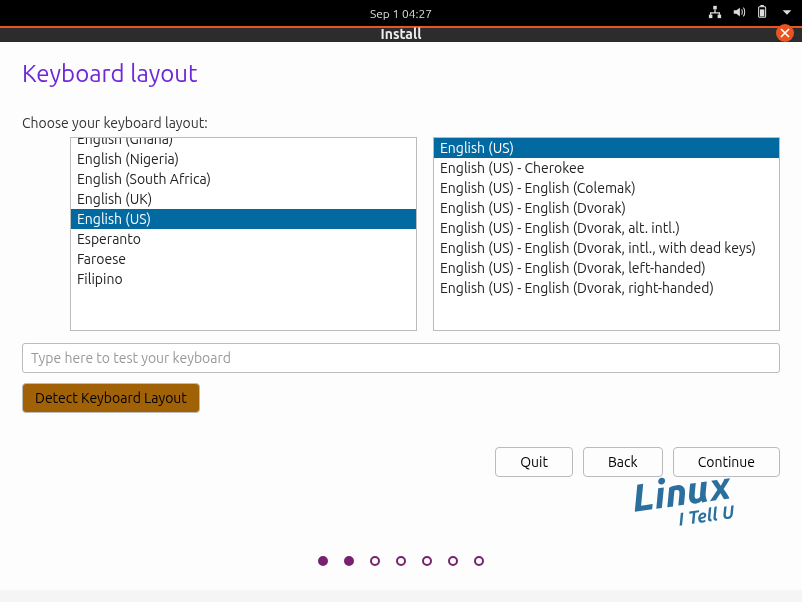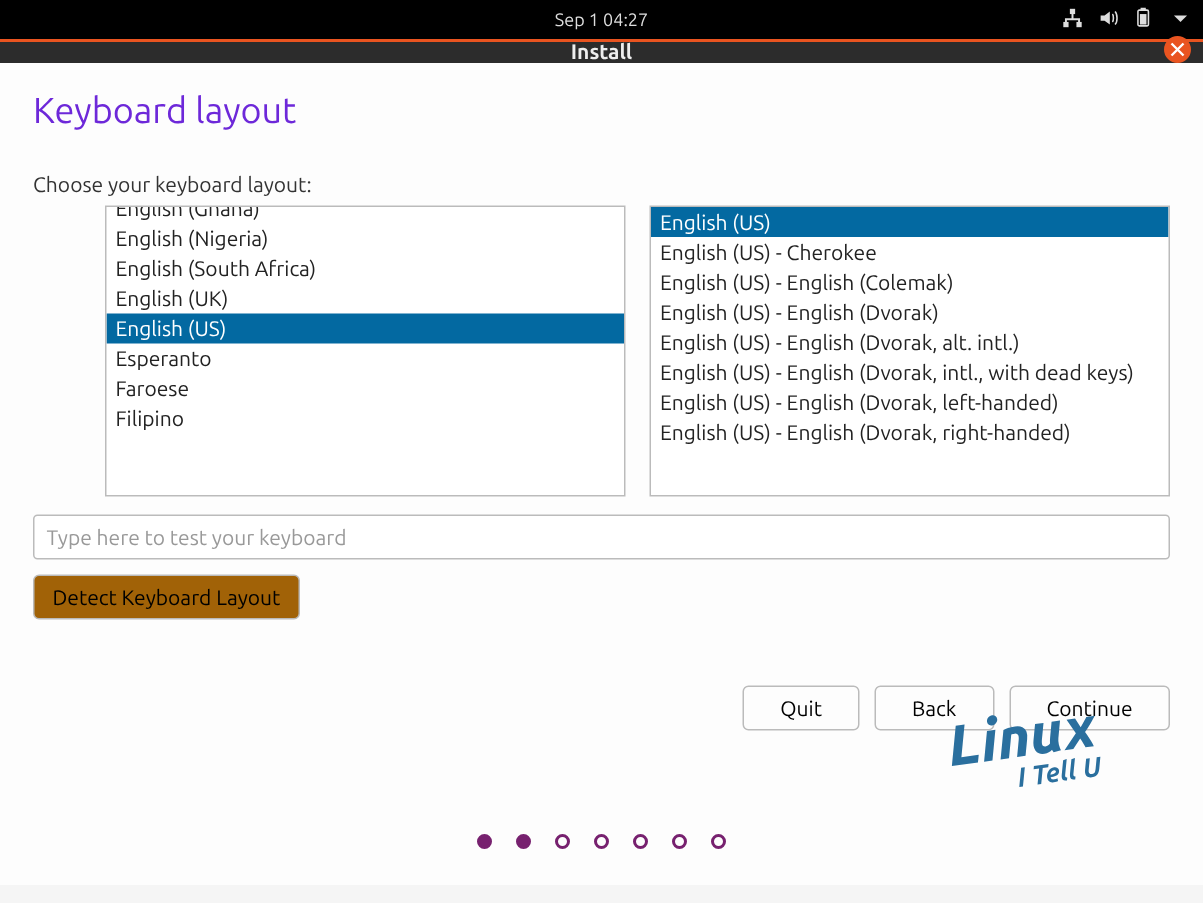--- a/index.html
+++ b/index.html
@@ -22,21 +22,21 @@
     .listbox { flex: 1; border: 1px solid #bbb; background: #fff; height: 194px; overflow-y: hidden; }
     .listbox-item { padding: 2px 6px; font-size: 14px; color: #222; cursor: pointer; white-space: nowrap; overflow: hidden; text-overflow: ellipsis; }
     .listbox-item.selected { background: #0369a1; color: #fff; }
     .listbox-item.partial-top { margin-top: -9px; }
 
     .test-input { width: 100%; margin-top: 12px; padding: 6px 8px; font-size: 14px; border: 1px solid #bbb; border-radius: 3px; background: #fff; color: #333; }
     .test-input::placeholder { color: #999; }
 
     .detect-btn { margin-top: 10px; padding: 6px 12px; font-size: 14px; border: 1px solid #bbb; border-radius: 4px; background: #a16207; cursor: pointer; }
 
-    .nav-buttons { position: absolute; right: 22px; top: 415px; display: flex; gap: 10px; }
+    .nav-buttons { position: absolute; right: 22px; top: 405px; display: flex; gap: 10px; }
     .nav-btn { padding: 6px 24px; font-size: 14px; border: 1px solid #bbb; border-radius: 4px; background: #fdfdfd; cursor: pointer; }
 
     .watermark { position: absolute; right: 70px; bottom: 62px; font-family: Arial, sans-serif; font-style: italic; font-weight: 900; color: #2a6f9e; text-align: right; transform: rotate(-8deg); pointer-events: none; }
     .watermark .big { font-size: 38px; line-height: 0.9; }
     .watermark .small { font-size: 18px; font-weight: 700; }
 
     .dots { position: absolute; bottom: 24px; left: 50%; transform: translateX(-50%); display: flex; gap: 16px; }
     .dot { width: 10px; height: 10px; border-radius: 50%; border: 2px solid #77216f; background: transparent; }
     .dot.filled { background: #77216f; }
   </style>

